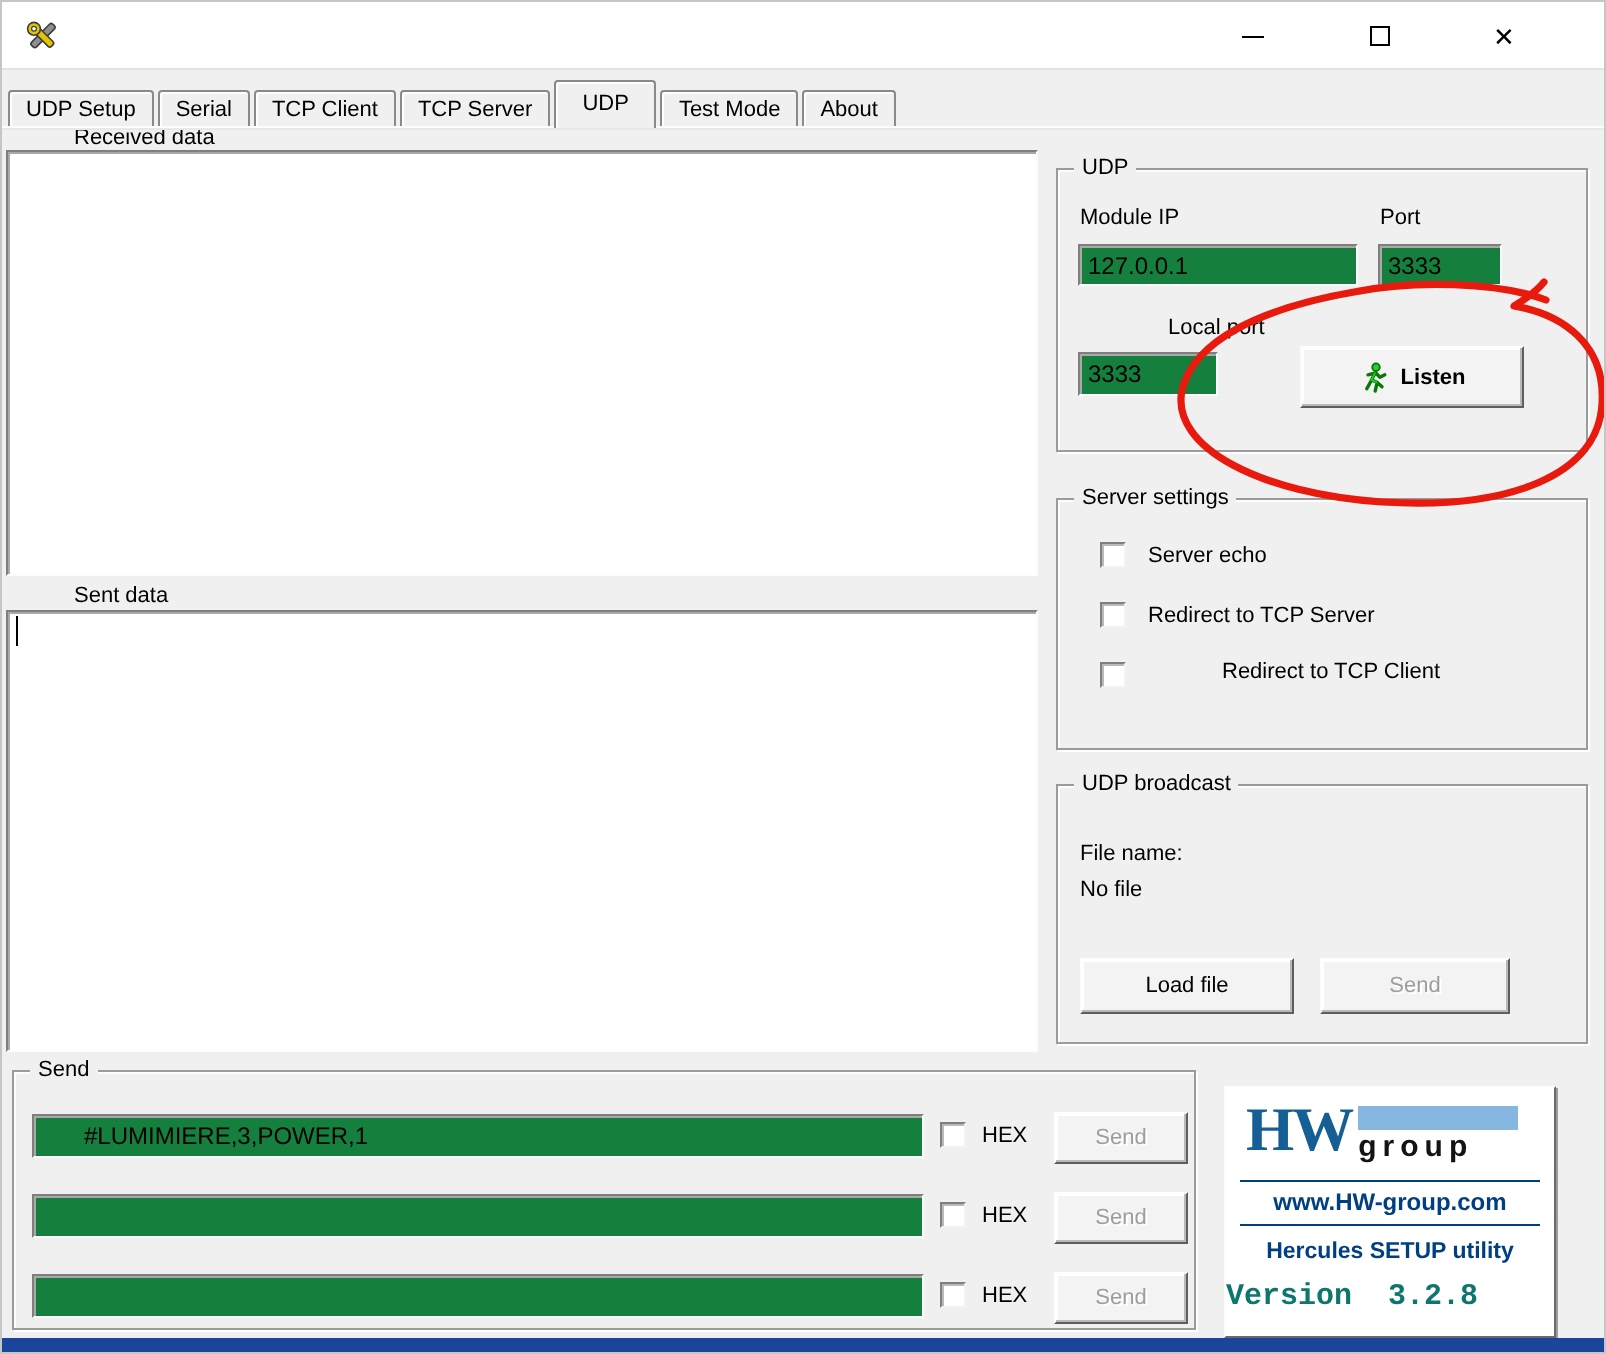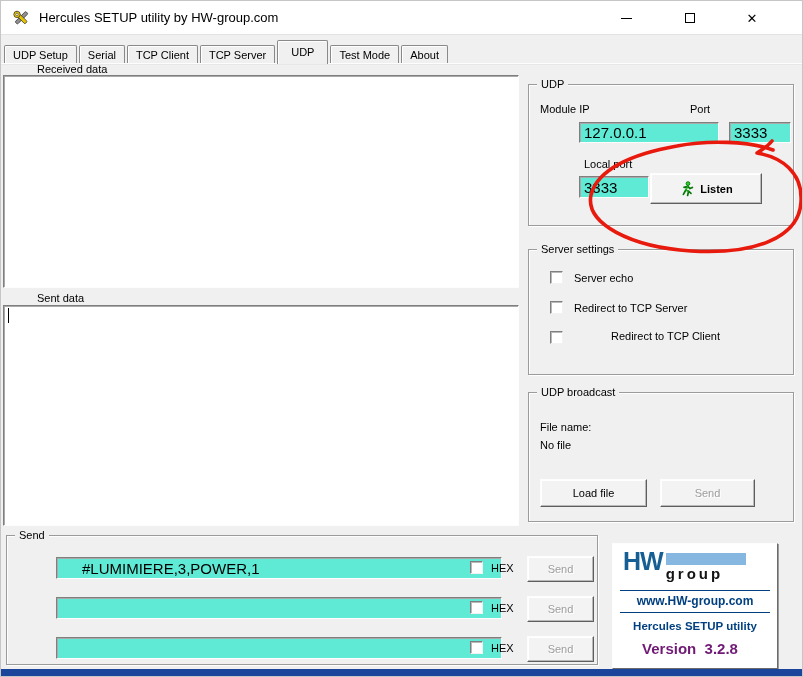--- a/index.html
+++ b/index.html
@@ -39,23 +39,23 @@
   .area-label { position:absolute; font-size:11px; color:#000;padding-left:32px; }
   .caret { position:absolute; width:1px; height:15px; background:#000; }
   
   .group {
     position:absolute; border:1px solid #9b9b9b;
     box-shadow: 1px 1px 0 #fff, inset 1px 1px 0 #fdfdfd;
   }
   .group-title { position:absolute; top:-7px; left:8px; background:#f0f0f0; padding:0 4px; font-size:11px; }
   .field-label { position:absolute; font-size:11px; }
   .textbox {
-    position:absolute; background:#5eead4; border:1px solid; border-color:#7f7f7f #fdfdfd #fdfdfd #7f7f7f;
+    position:absolute; background:#15803d; border:1px solid; border-color:#7f7f7f #fdfdfd #fdfdfd #7f7f7f;
     box-shadow: inset 1px 1px 0 #a9a9a9; font-family:"Liberation Sans",sans-serif;
-    font-size:15px; padding:2px 4px; color:#000; outline:none;margin-left:40px;
+    font-size:12px; padding:2px 4px; color:#000; outline:none;
   }
   .btn {
     position:absolute; background:#f3f3f3; border:1px solid; border-color:#fdfdfd #5e5e5e #5e5e5e #fdfdfd;
     box-shadow: inset -1px -1px 0 #b9b9b9, inset 1px 1px 0 #fff;
     font-size:11px; color:#000; display:flex; align-items:center; justify-content:center; gap:6px;
     font-family:"Liberation Sans",sans-serif; cursor:default;
   }
   .btn.disabled { color:#9d9d9d; text-shadow:1px 1px 0 #fff; }
   .checkbox {
     position:absolute; width:13px; height:13px; background:#fff;
@@ -63,47 +63,46 @@
     box-shadow: inset 1px 1px 0 #b9b9b9;
   }
   .cb-label { position:absolute; font-size:11px; }
   
   .logo-panel {
     position:absolute; left:611px; top:508px; width:166px; height:126px; background:#fff;
     border:1px solid; border-color:#fdfdfd #6a6a6a #6a6a6a #fdfdfd;
     box-shadow: 1px 1px 0 #9c9c9c, inset 1px 1px 0 #fff;
   }
   .logo-row { position:absolute; left:10px; top:6px; display:flex; align-items:flex-start; }
-  .logo-hw { font-size:25px; font-weight:bold; color:#155f94; line-height:0.95; letter-spacing:-1px; }
+  .logo-hw { font-size:31px; font-weight:bold; color:#155f94; line-height:0.95; letter-spacing:-1px;font-family:Liberation Serif, serif; }
   .logo-right { margin-left:3px; margin-top:3px; }
   .logo-bar { width:80px; height:12px; background:#86b7e0; }
   .logo-group { font-size:15px; font-weight:bold; color:#141414; letter-spacing:3px; margin-top:0px; }
   .logo-line { position:absolute; left:7px; right:7px; height:1px; background:#004080; }
   .logo-www { position:absolute; left:0; right:0; top:50px; text-align:center; font-size:12px; font-weight:bold; color:#004080; }
   .logo-app { position:absolute; left:0; right:0; top:76px; text-align:center; font-size:11.5px; font-weight:bold; color:#004080; }
-  .logo-version { position:absolute; left:0; right:10px; top:96px; text-align:center; font-size:15px; font-weight:bold; color:#701a75; }
+  .logo-version { position:absolute; left:0; right:10px; top:96px; text-align:left; font-size:15px; font-weight:bold; color:#0f766e;font-family:Liberation Mono, monospace; }
   
   .annotation-svg { position:absolute; left:0; top:0; width:803px; height:677px; pointer-events:none; z-index:20; }
   .taskbar-edge { position:absolute; left:0; bottom:0; width:803px; height:7px; background:#1a459b; }
 </style>
 </head>
 <body>
 
 <div id="window">
 
   <div class="titlebar">
     <span class="app-icon">
       <svg width="20" height="20" viewBox="0 0 20 20">
         <rect x="8.5" y="2" width="3.4" height="15" rx="1.2" transform="rotate(45 10 10)" fill="#8f8f8f" stroke="#3c3c3c" stroke-width="0.8"></rect>
         <rect x="8.5" y="2" width="3.4" height="15" rx="1.2" transform="rotate(-45 10 10)" fill="#e6c400" stroke="#3c3c3c" stroke-width="0.8"></rect>
         <circle cx="6" cy="6.4" r="3.2" fill="#e6c400" stroke="#3c3c3c" stroke-width="0.8"></circle>
         <circle cx="6" cy="6.4" r="1.2" fill="#fff" stroke="#3c3c3c" stroke-width="0.6"></circle>
       </svg>
     </span>
-    <span class="title-text">Hercules SETUP utility by HW-group.com</span>
     <div class="winctl ctl-min">
         <span class="glyph-min"></span>
       </div>
     <div class="winctl ctl-max">
         <span class="glyph-max"></span>
       </div>
     <div class="winctl ctl-close">
         <span class="glyph-close">✕</span>
       </div>
   </div>

